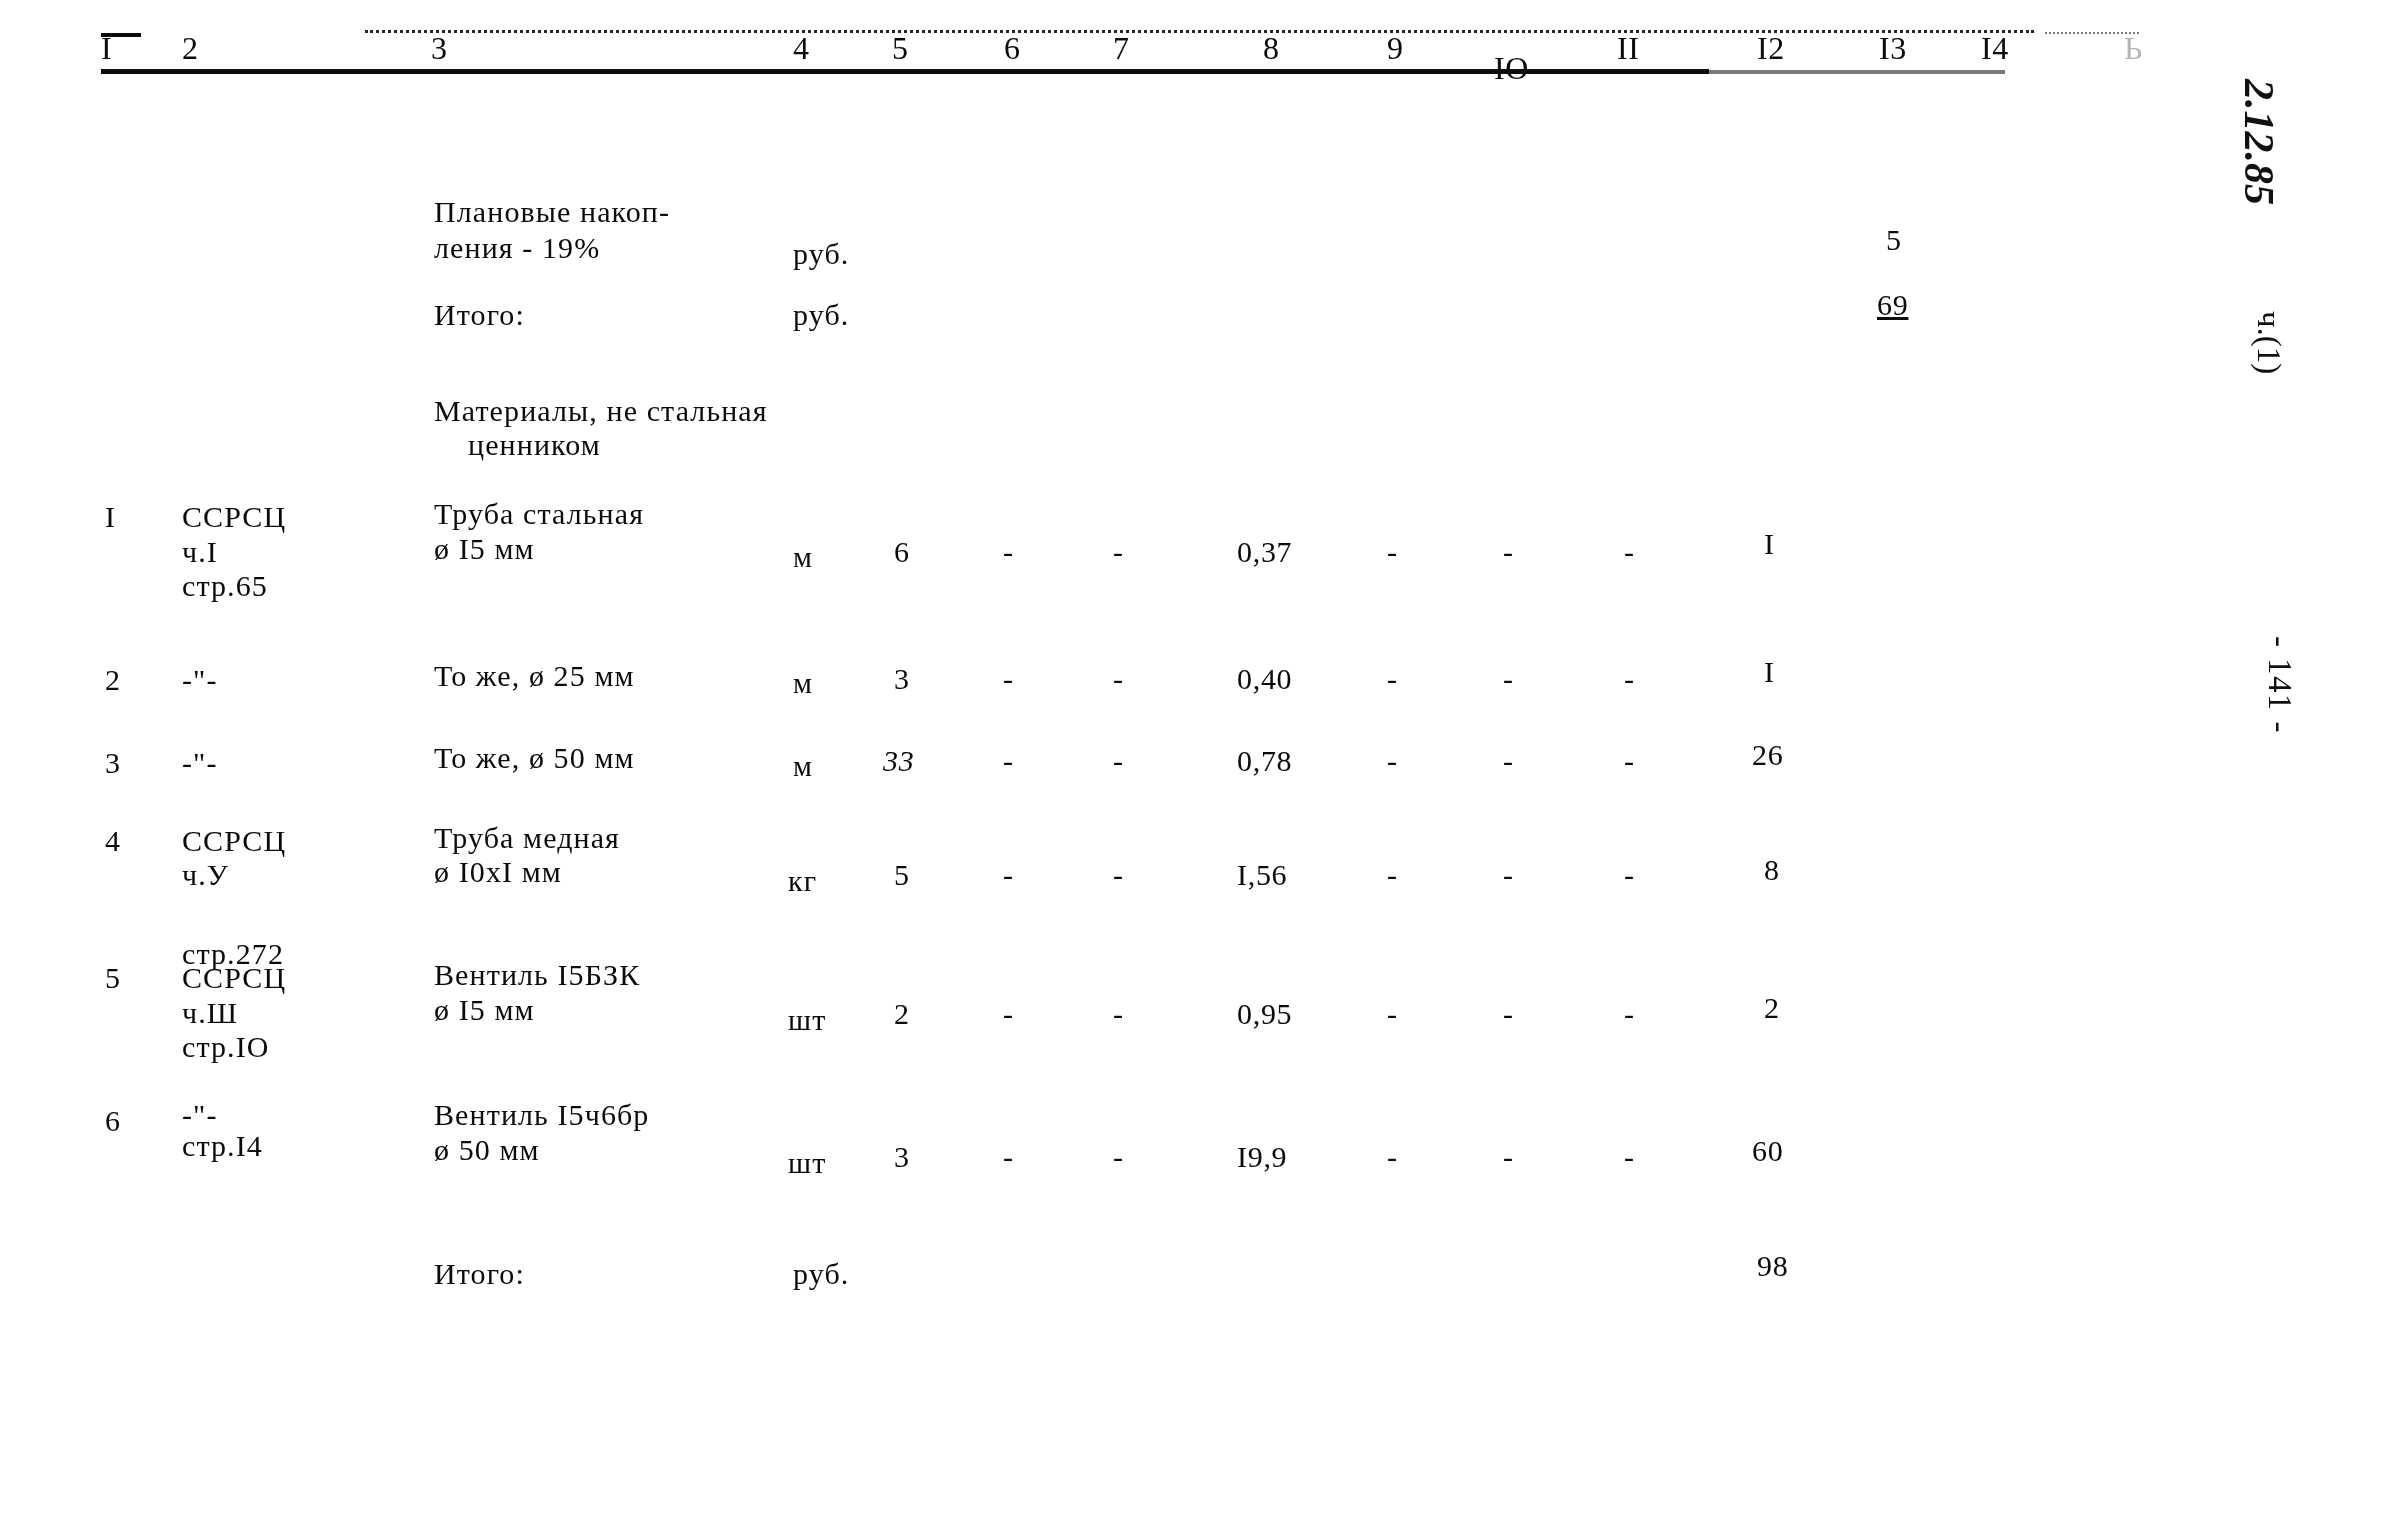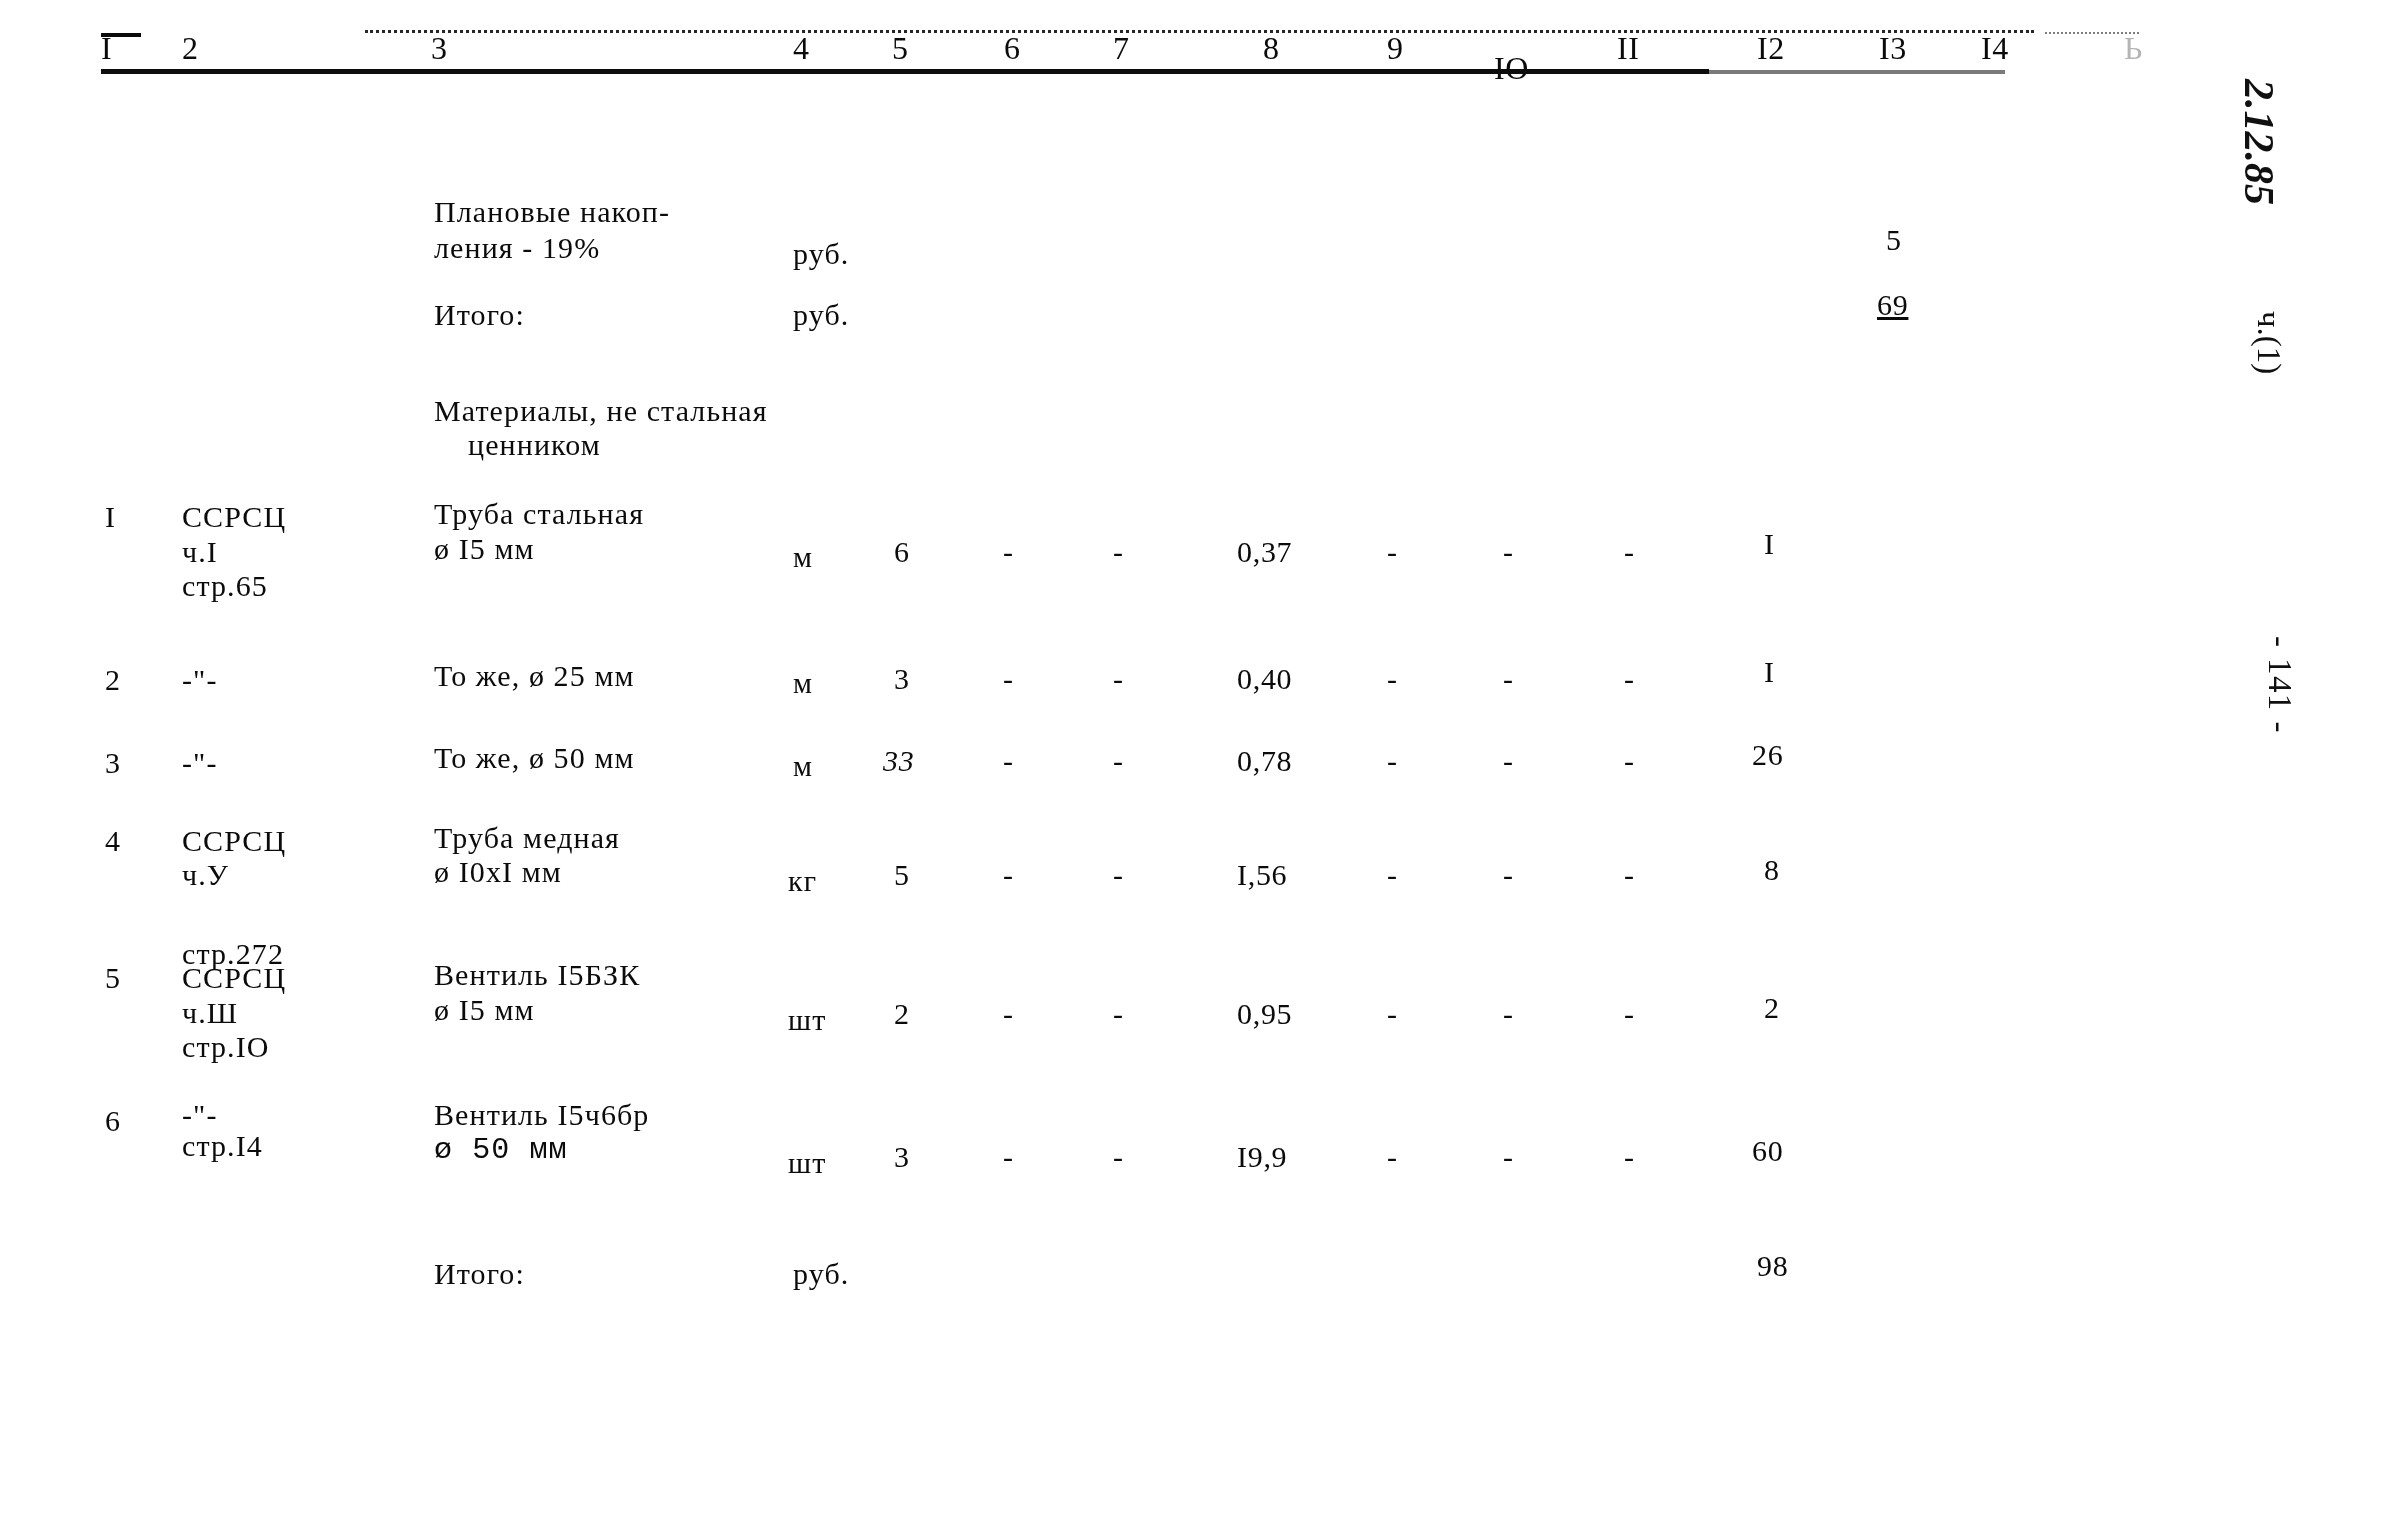--- a/index.html
+++ b/index.html
@@ -189,21 +189,21 @@
   <div class="cell num" style="left:1237px; top:997px;">0,95</div>
   <div class="cell num" style="left:1387px; top:997px;">-</div>
   <div class="cell num" style="left:1503px; top:997px;">-</div>
   <div class="cell num" style="left:1624px; top:997px;">-</div>
   <div class="cell num" style="left:1764px; top:991px;">2</div>
 
   <div class="cell num" style="left:105px; top:1104px;">6</div>
   <div class="cell" style="left:182px; top:1098px;">-"-</div>
   <div class="cell" style="left:182px; top:1129px;">стр.I4</div>
   <div class="cell" style="left:434px; top:1098px;">Вентиль I5ч6бр</div>
-  <div class="cell" style="left:434px; top:1133px;font-family:Liberation Mono, monospace;">ø 50 мм</div>
+  <div class="cell" style="left:434px; top:1133px;">ø 50 мм</div>
   <div class="cell" style="left:788px; top:1146px;">шт</div>
   <div class="cell num" style="left:894px; top:1140px;">3</div>
   <div class="cell num" style="left:1003px; top:1140px;">-</div>
   <div class="cell num" style="left:1113px; top:1140px;">-</div>
   <div class="cell num" style="left:1237px; top:1140px;">I9,9</div>
   <div class="cell num" style="left:1387px; top:1140px;">-</div>
   <div class="cell num" style="left:1503px; top:1140px;">-</div>
   <div class="cell num" style="left:1624px; top:1140px;">-</div>
   <div class="cell num" style="left:1752px; top:1134px;">60</div>
 

